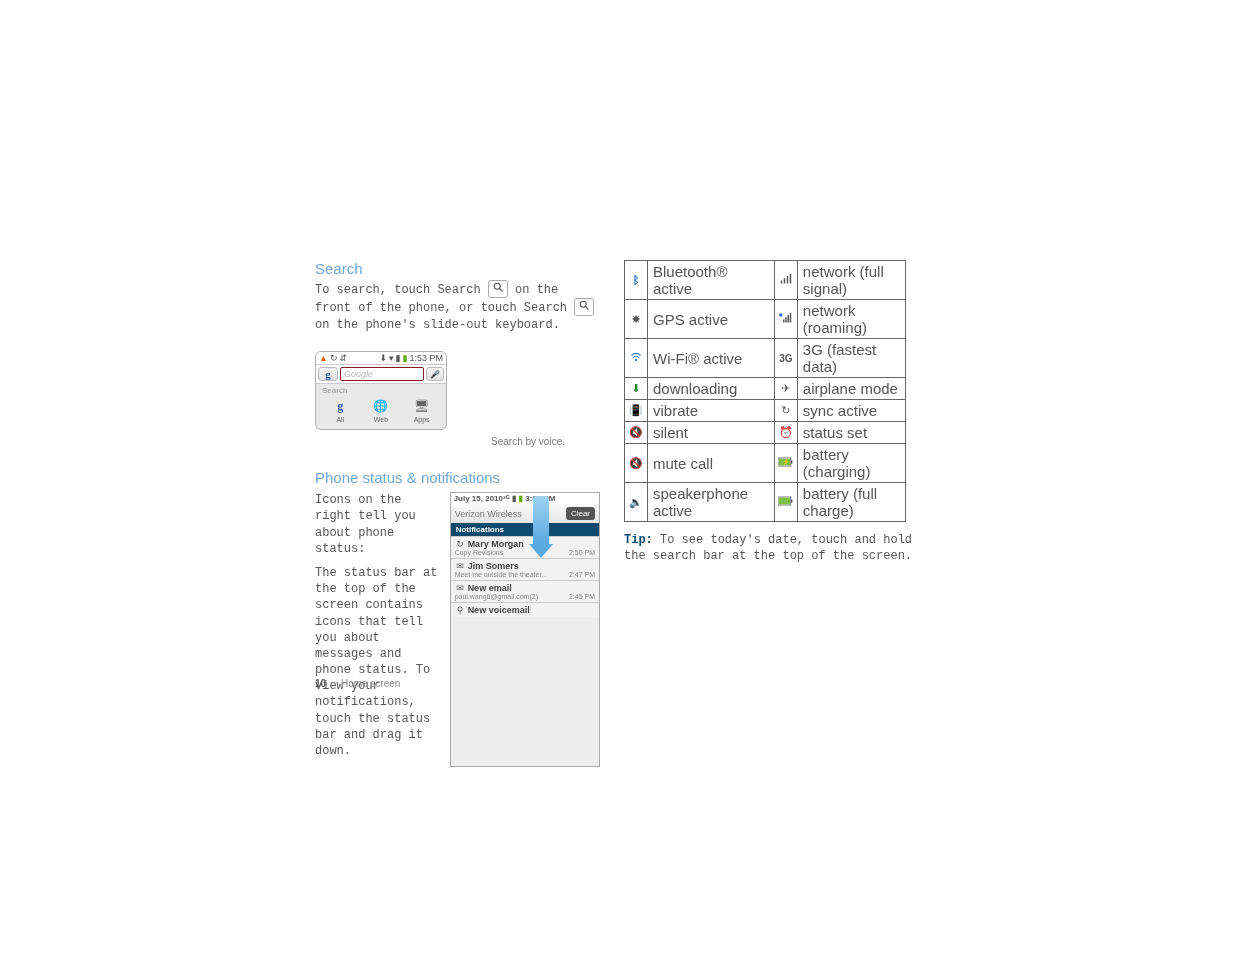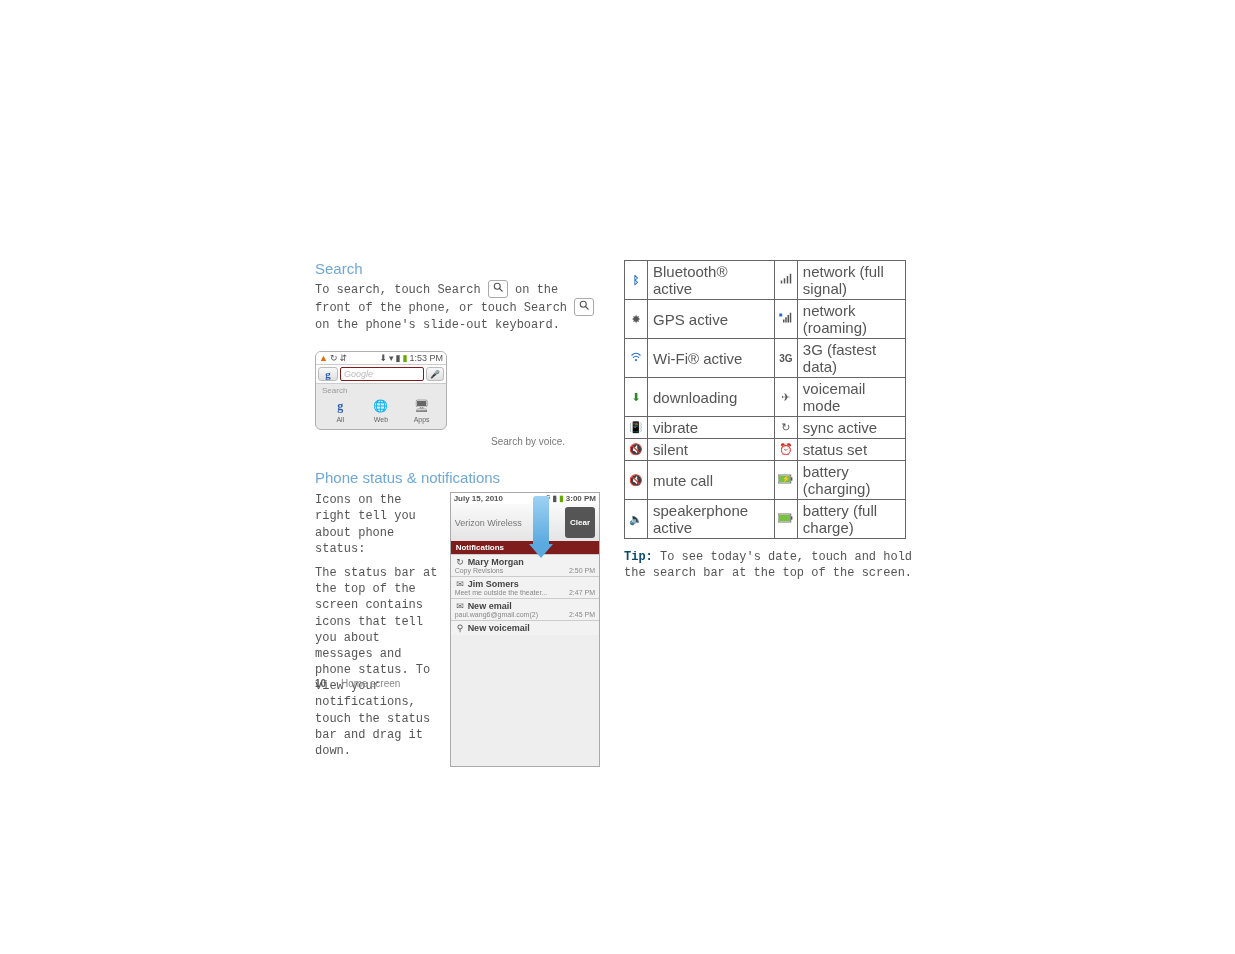--- a/index.html
+++ b/index.html
@@ -163,44 +163,43 @@
     width: 128px;
   }
   .notif-widget {
     width: 150px;
     border:1px solid #aaa;
     font-size:9px;
     background:#eee;
   }
   .nw-status {
     display:flex;
-    justify-content:space-between;
+    justify-content:flex-start;
     background:#fff;
     padding:1px 3px;
     font-weight:bold;
     font-size:8px;
   }
   .nw-bar {
     display:flex;
     justify-content:space-between;
     align-items:center;
     background:linear-gradient(#fafafa,#e4e4e4);
     padding:3px 4px;
     color:#777;
   }
   .clear-btn {
     background:#555;
     color:#fff;
     border-radius:3px;
-    padding:11px 5px;
+    padding:2px 5px;
     font-size:8px;
-    font-weight:bold;
   }
   .nw-header {
-    background:#7f1d1d;
+    background:#0c4a6e;
     color:#fff;
     padding:2px 5px;
     font-size:8px;
     font-weight:bold;
   }
   .nw-item {
     background:#f2f2f2;
     border-top:1px solid #ccc;
     padding:2px 4px;
     position:relative;
@@ -432,21 +431,21 @@
                 <circle cx="8" cy="12" r="1.5" fill="#2a6fc9"></circle>
               </svg></td>
             <td>Wi-Fi® active</td>
             <td class="icon-cell"><b style="font-size:10px">3G</b></td>
             <td>3G (fastest data)</td>
           </tr>
           <tr>
             <td class="icon-cell"><span style="color:#2a8a2a">⬇</span></td>
             <td>downloading</td>
             <td class="icon-cell"><span>✈</span></td>
-            <td>voicemail mode</td>
+            <td>airplane mode</td>
           </tr>
           <tr>
             <td class="icon-cell"><span>📳</span></td>
             <td>vibrate</td>
             <td class="icon-cell"><span>↻</span></td>
             <td>sync active</td>
           </tr>
           <tr>
             <td class="icon-cell"><span>🔇</span></td>
             <td>silent</td>

